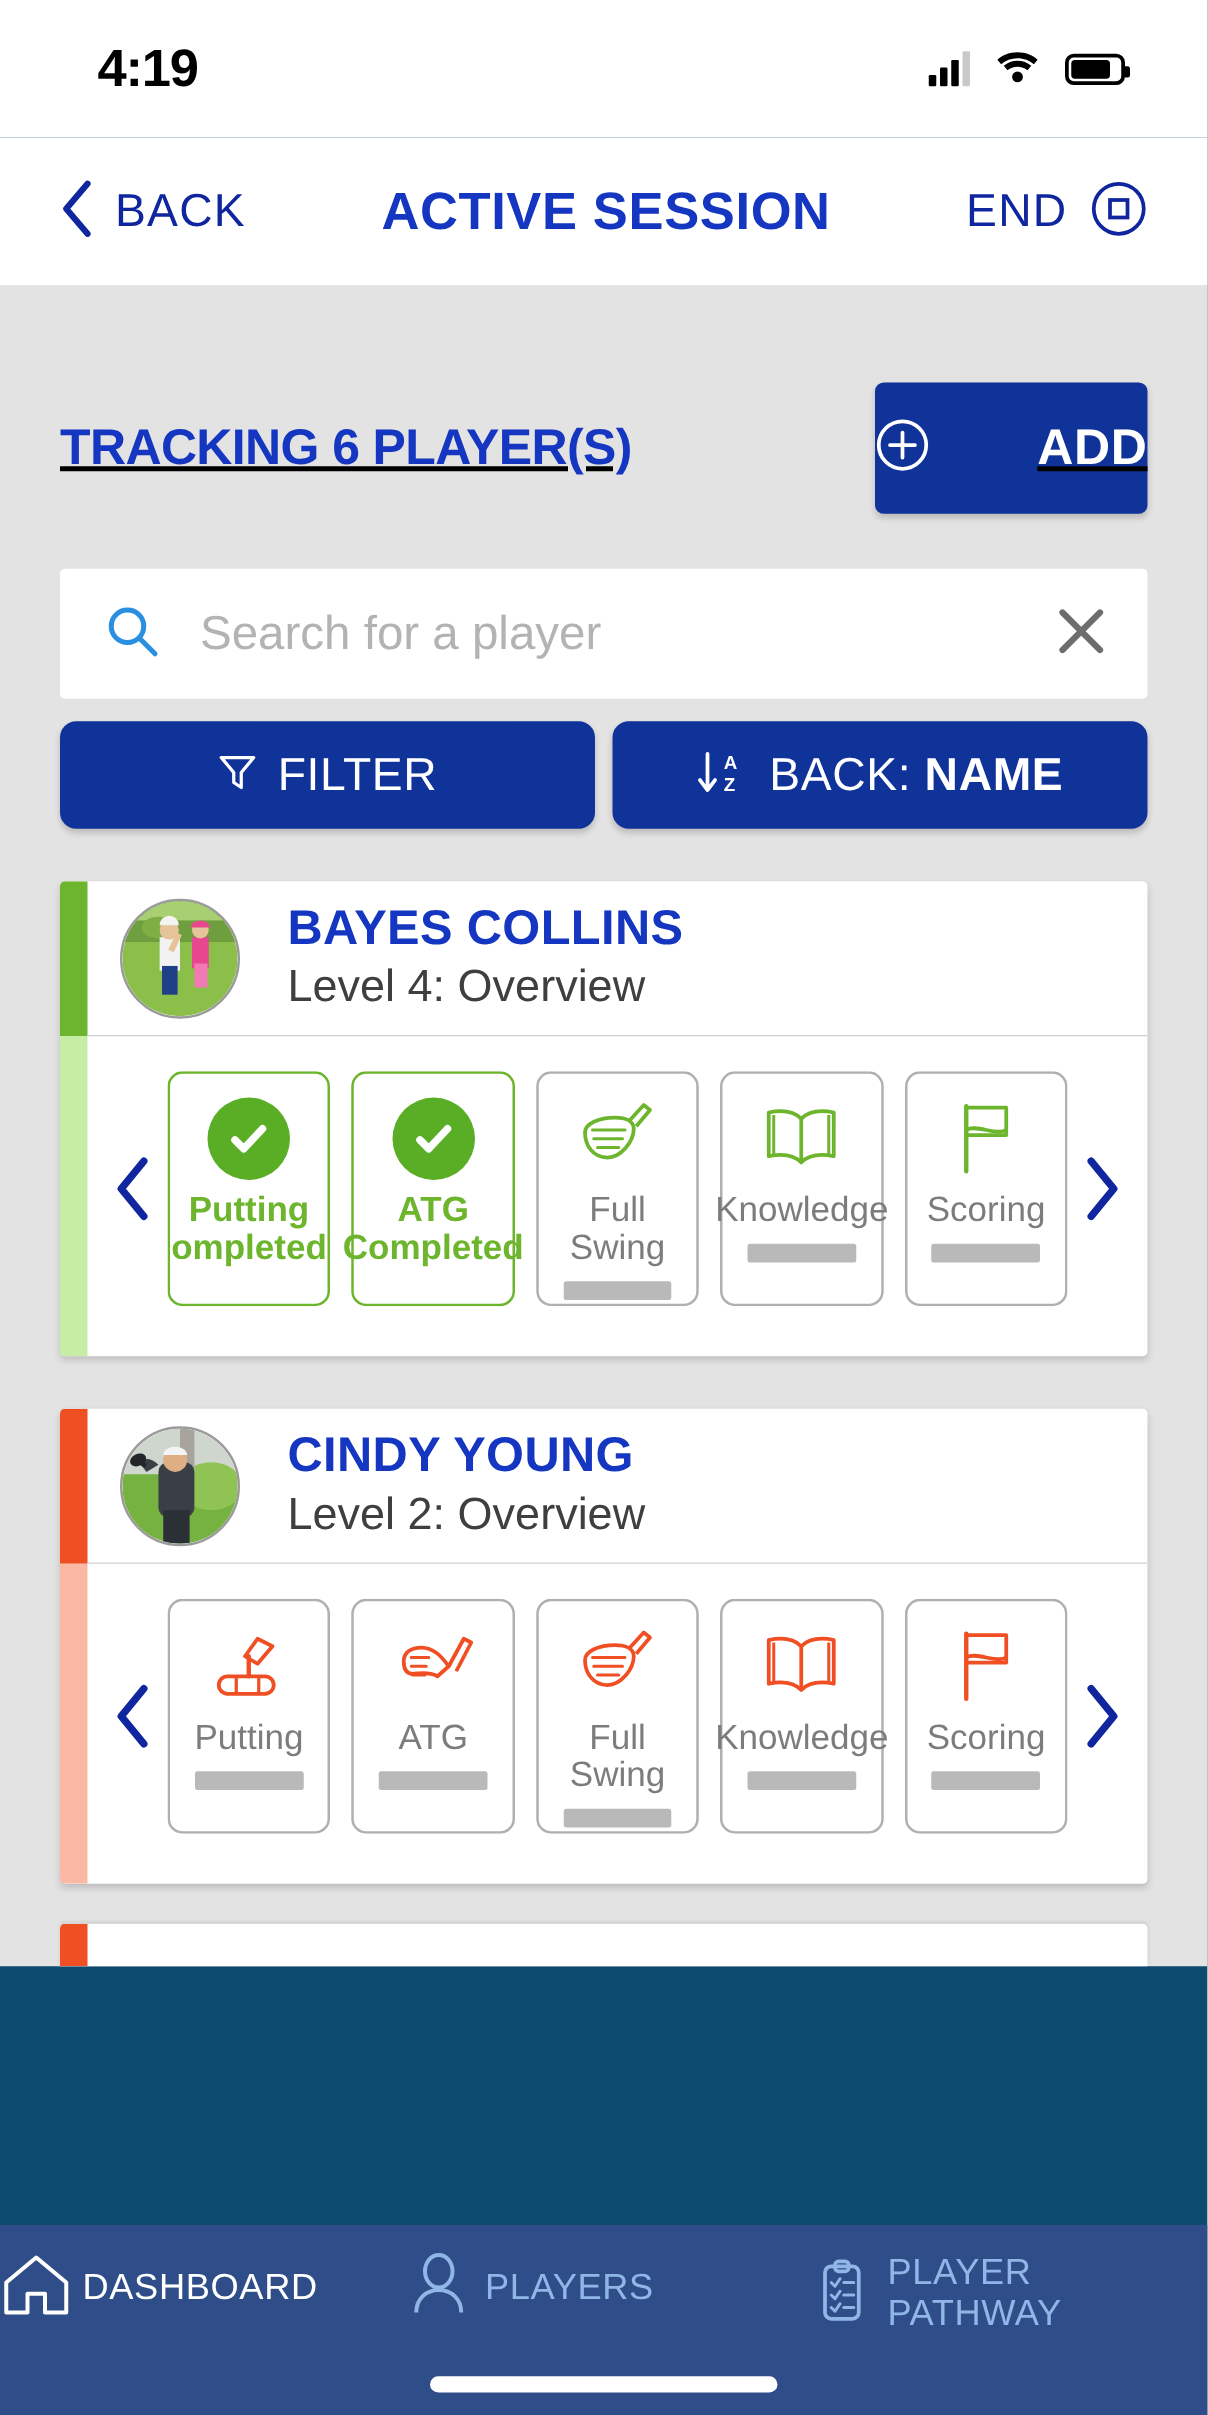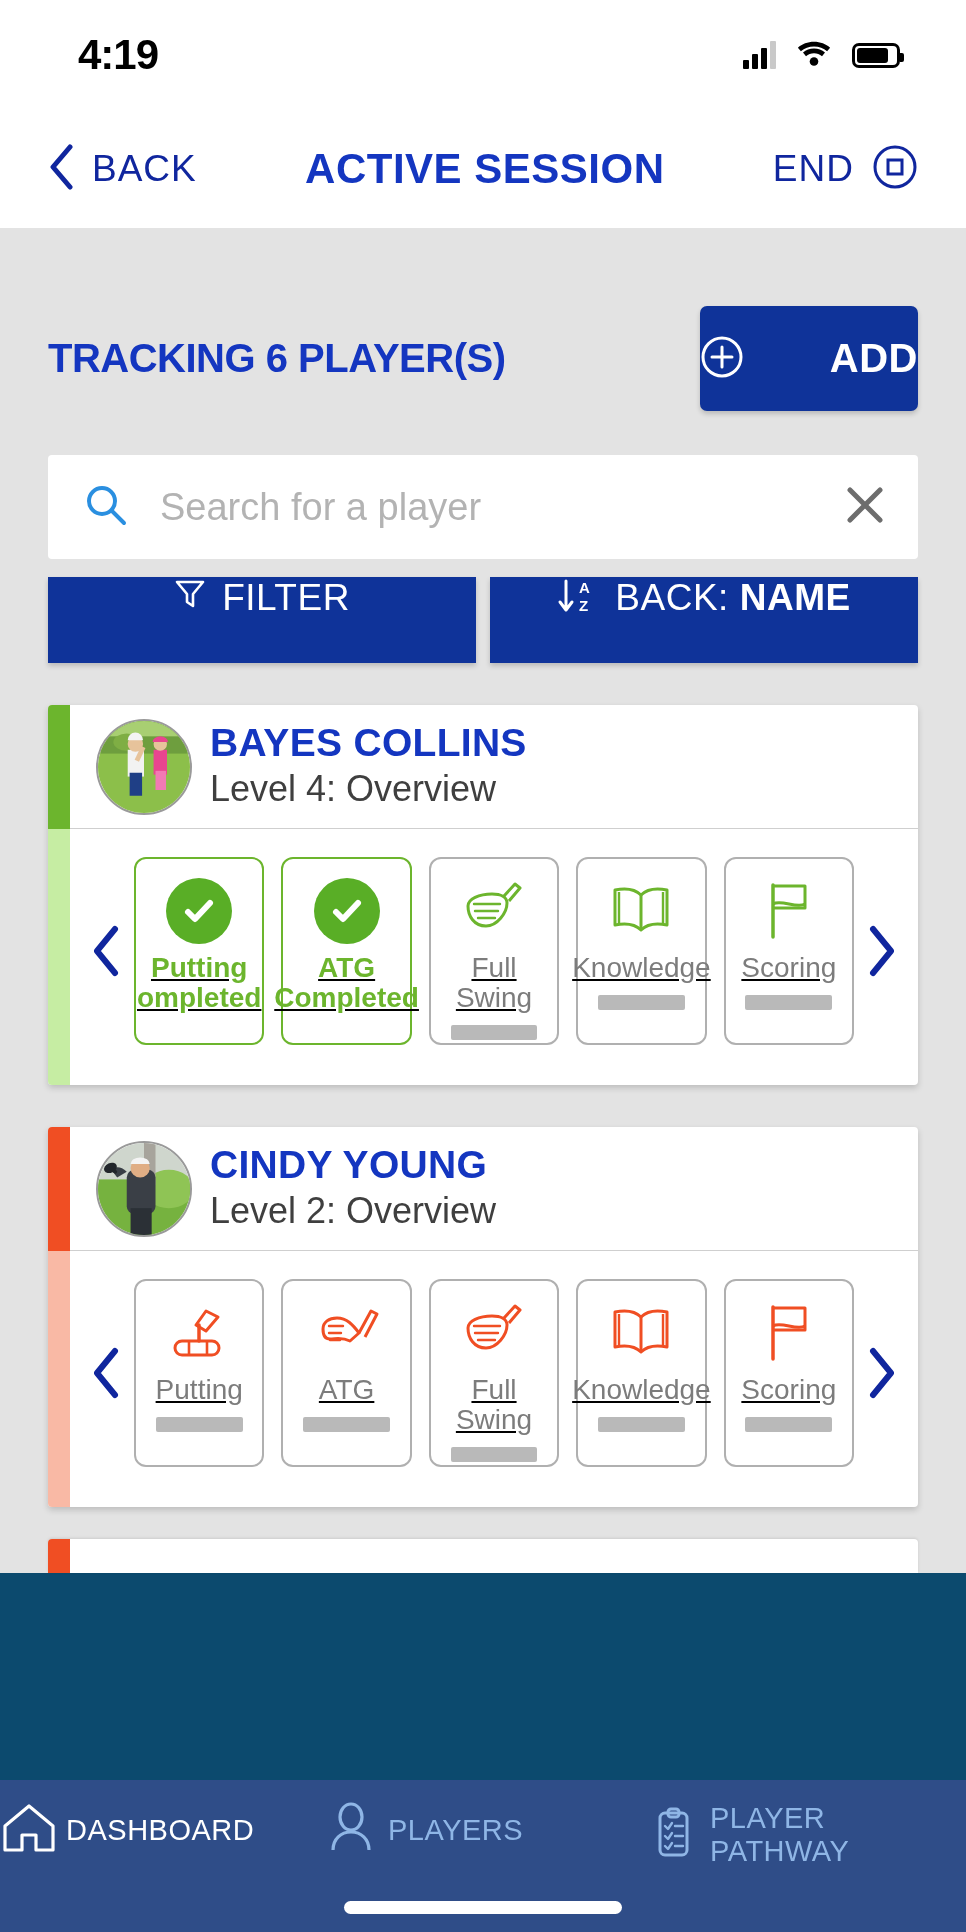--- a/index.html
+++ b/index.html
@@ -41,20 +41,21 @@
   .hdr-left { color: #10269e; }
   .back-label { font-size: 37px; font-weight: 400; color: #10269e; letter-spacing: 1px; }
   .hdr-title { font-size: 42px; font-weight: 800; color: #1436c0; letter-spacing: 0.5px; }
   .end-label { font-size: 37px; font-weight: 400; color: #10269e; letter-spacing: 1px; }
 
   
   .content { background: #e3e3e3; padding: 0 48px; }
   .track-row {
     display: flex; align-items: center; justify-content: space-between;
     padding-top: 78px;
+    text-decoration: underline;
   }
   .track-title { font-size: 40px; font-weight: 800; color: #1436c0; letter-spacing: -0.5px; }
   .add-btn {
     background: #0f3399; border-radius: 7px; width: 218px; height: 105px;
     display: flex; align-items: center; justify-content: space-between; gap: 18px;
     color: #fff; box-shadow: 0 3px 5px rgba(0,0,0,.18); cursor: pointer;
   }
   .add-btn span.lbl { font-size: 40px; font-weight: 600; letter-spacing: 0.5px; }
 
   
@@ -64,48 +65,48 @@
   }
   .search-input {
     flex: 1; border: 0; outline: 0; font-size: 38px; color: #555;
     font-family: "Liberation Sans", sans-serif; background: transparent;
   }
   .search-input::placeholder { color: #b3b3b3; }
 
   
   .fs-row { display: flex; gap: 14px; margin-top: 18px; }
   .fs-btn {
-    flex: 1; background: #0f3399; border-radius: 0; height: 86px;
-    display: flex; justify-content: center; gap: 16px;
+    flex: 1; background: #0f3399; border-radius: 13px; height: 86px;
+    display: flex; align-items: center; justify-content: center; gap: 16px;
     color: #fff; box-shadow: 0 3px 5px rgba(0,0,0,.18); cursor: pointer;
   }
   .fs-btn .lbl { font-size: 37px; font-weight: 400; letter-spacing: 0.5px; }
   .fs-btn .lbl b { font-weight: 800; }
 
   
   .card {
     margin-top: 42px; background: #fff; border-radius: 4px;
     display: flex; overflow: hidden;
     box-shadow: 0 3px 6px rgba(0,0,0,.17);
   }
   .card-accent { width: 22px; flex: 0 0 22px; display: flex; flex-direction: column; }
   .card-accent .top { height: 124px; }
   .card-accent .bot { flex: 1; }
   .card-body { flex: 1; min-width: 0; }
-  .card-head { display: flex; align-items: center; gap: 18px; height: 124px;
+  .card-head { display: flex; align-items: center; gap: 38px; height: 124px;
                padding: 0 26px; border-bottom: 1px solid #cfcfcf; }
   .avatar {
     width: 96px; height: 96px; border-radius: 50%; flex: 0 0 96px;
     border: 2px solid #9a9a9a; overflow: hidden; position: relative;
   }
   .avatar svg { display: block; width: 100%; height: 100%; }
   .pname { font-size: 39px; font-weight: 800; color: #1436c0; letter-spacing: 0.3px; line-height: 1.1; }
   .plevel { font-size: 36px; color: #3f3f3f; line-height: 1.2; margin-top: 2px; }
 
-  .tiles-row { display: flex; padding: 28px 8px 40px 8px; gap: 0; text-decoration: underline; }
+  .tiles-row { display: flex; padding: 28px 8px 40px 8px; gap: 0; }
   .arrow { width: 56px; flex: 0 0 56px; display: flex; align-items: center; justify-content: center;
            color: #10269e; cursor: pointer; }
   .tiles { flex: 1; display: flex; gap: 17px; overflow: hidden; }
   .tile {
     flex: 1 0 0; min-width: 0; height: 188px; border: 2px solid #b0b0b0; border-radius: 12px;
     display: flex; flex-direction: column; align-items: center; justify-content: flex-start;
     padding: 14px 6px 0 6px; background: #fff; cursor: pointer;
   }
   .tile.done { border-color: #6cb52d; }
   .tile .ico { height: 76px; display: flex; align-items: center; justify-content: center; }

